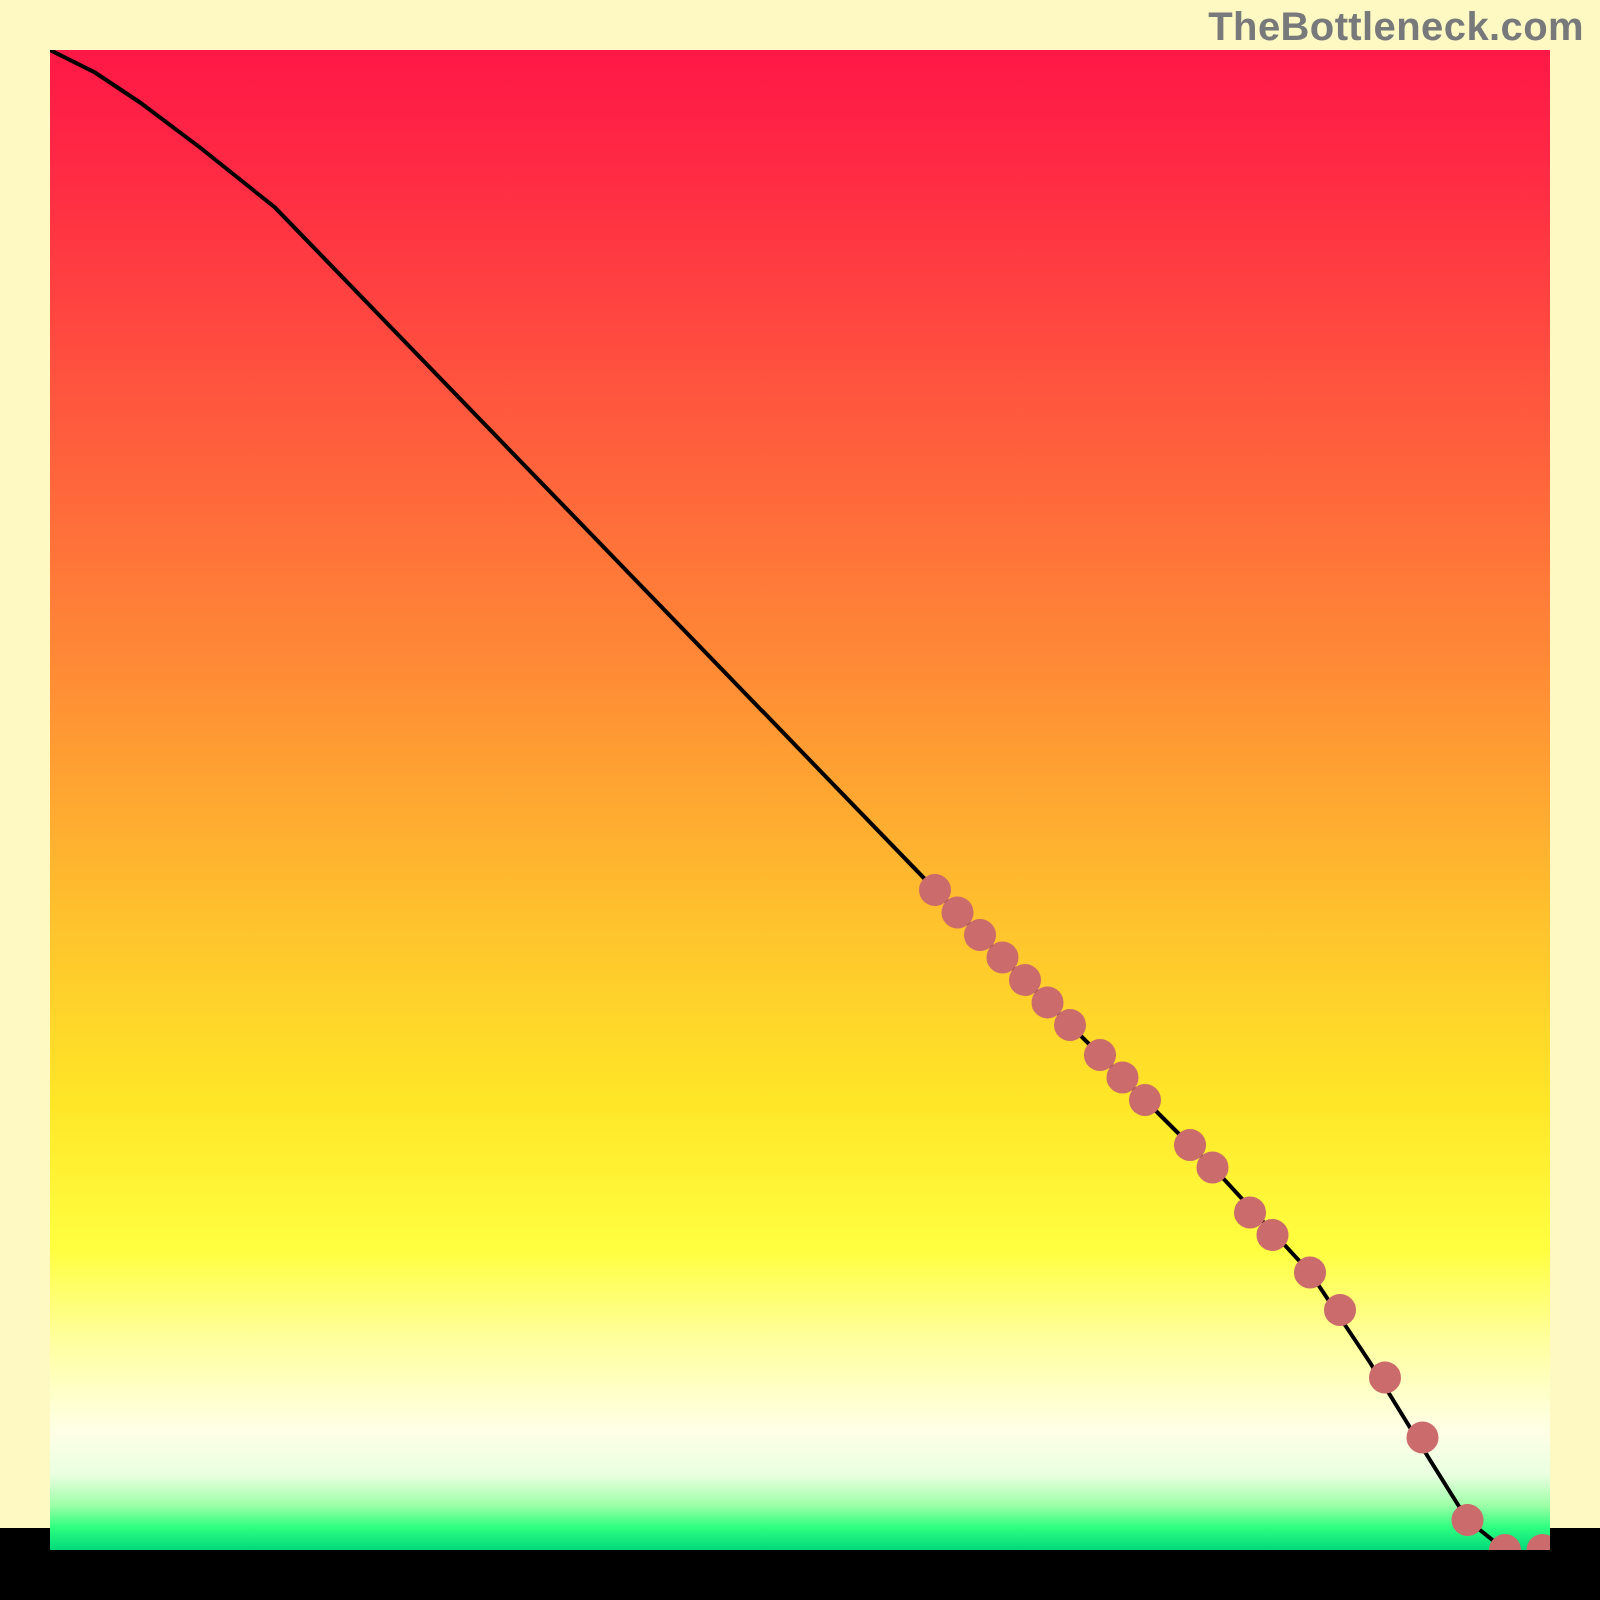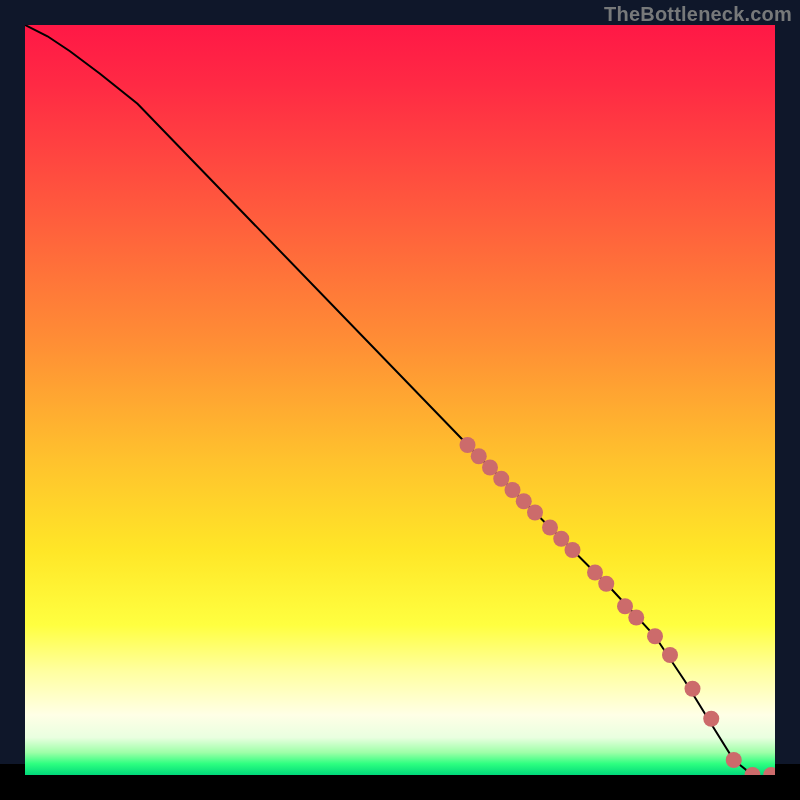--- a/index.html
+++ b/index.html
@@ -1,21 +1,21 @@
 <!DOCTYPE html>
 <html><head>
 <meta charset="utf-8">
 <style>
   * { margin: 0; padding: 0; box-sizing: border-box; }
   html, body { width: 800px; height: 800px; background: #000; overflow: hidden; }
   .stage {
     position: relative;
     width: 800px;
     height: 764px;
-    background: #0f172a;
+    background: #fef9c3;
   }
   .plot-area {
     position: absolute;
     left: 25px;
     top: 25px;
     width: 750px;
     height: 750px;
     
     background: linear-gradient(
       to bottom,

